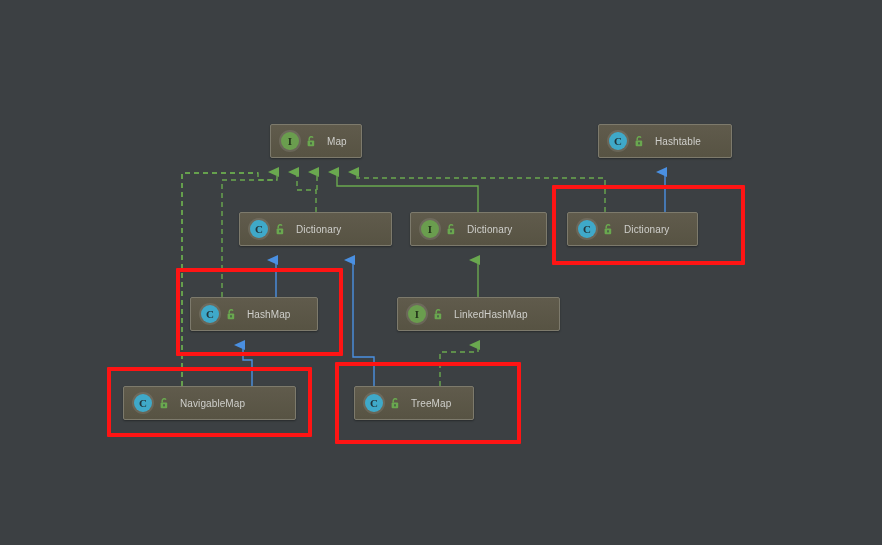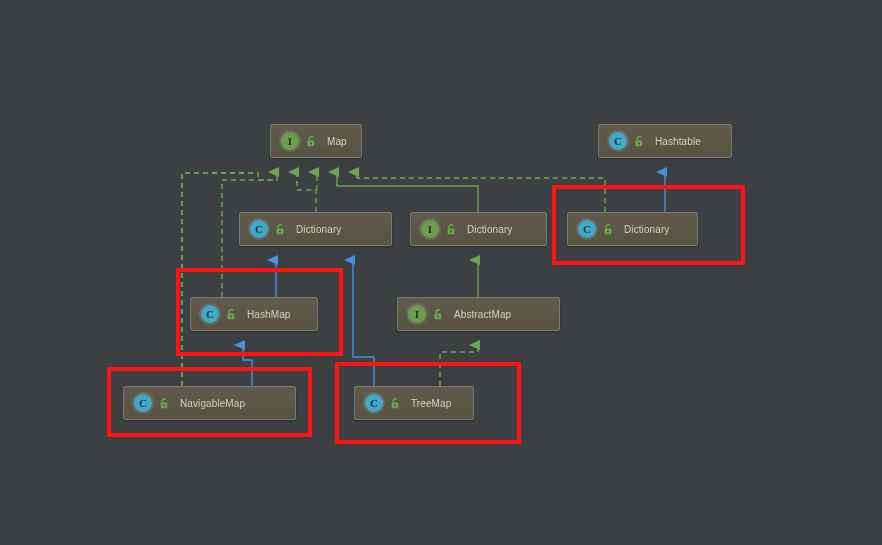--- a/index.html
+++ b/index.html
@@ -180,21 +180,21 @@
     </div>
     <div class="node" style="left: 397px; top: 297px; min-width: 163px; height: 34px;">
       <span class="icon-type iface">I</span>
       <span style="display: flex;">
         <svg class="icon-lock" width="13" height="13" viewBox="0 0 13 13" aria-hidden="true">
           <path d="M4.2,5.6 L4.2,3.7 A2.1,2.1 0 0 1 8.0,2.6" fill="none" stroke="#6aa84f" stroke-width="1.5"></path>
           <rect x="2.6" y="5.4" width="6.6" height="5.8" rx="1" fill="#6aa84f"></rect>
           <rect x="5.4" y="7.2" width="1.2" height="2.2" fill="#3c4043"></rect>
         </svg>
       </span>
-      <span class="label">AbstractMap</span>
+      <span class="label">LinkedHashMap</span>
     </div>
     <div class="node" style="left: 123px; top: 386px; min-width: 173px; height: 34px;">
       <span class="icon-type cls">C</span>
       <span style="display: flex;">
         <svg class="icon-lock" width="13" height="13" viewBox="0 0 13 13" aria-hidden="true">
           <path d="M4.2,5.6 L4.2,3.7 A2.1,2.1 0 0 1 8.0,2.6" fill="none" stroke="#6aa84f" stroke-width="1.5"></path>
           <rect x="2.6" y="5.4" width="6.6" height="5.8" rx="1" fill="#6aa84f"></rect>
           <rect x="5.4" y="7.2" width="1.2" height="2.2" fill="#3c4043"></rect>
         </svg>
       </span>

